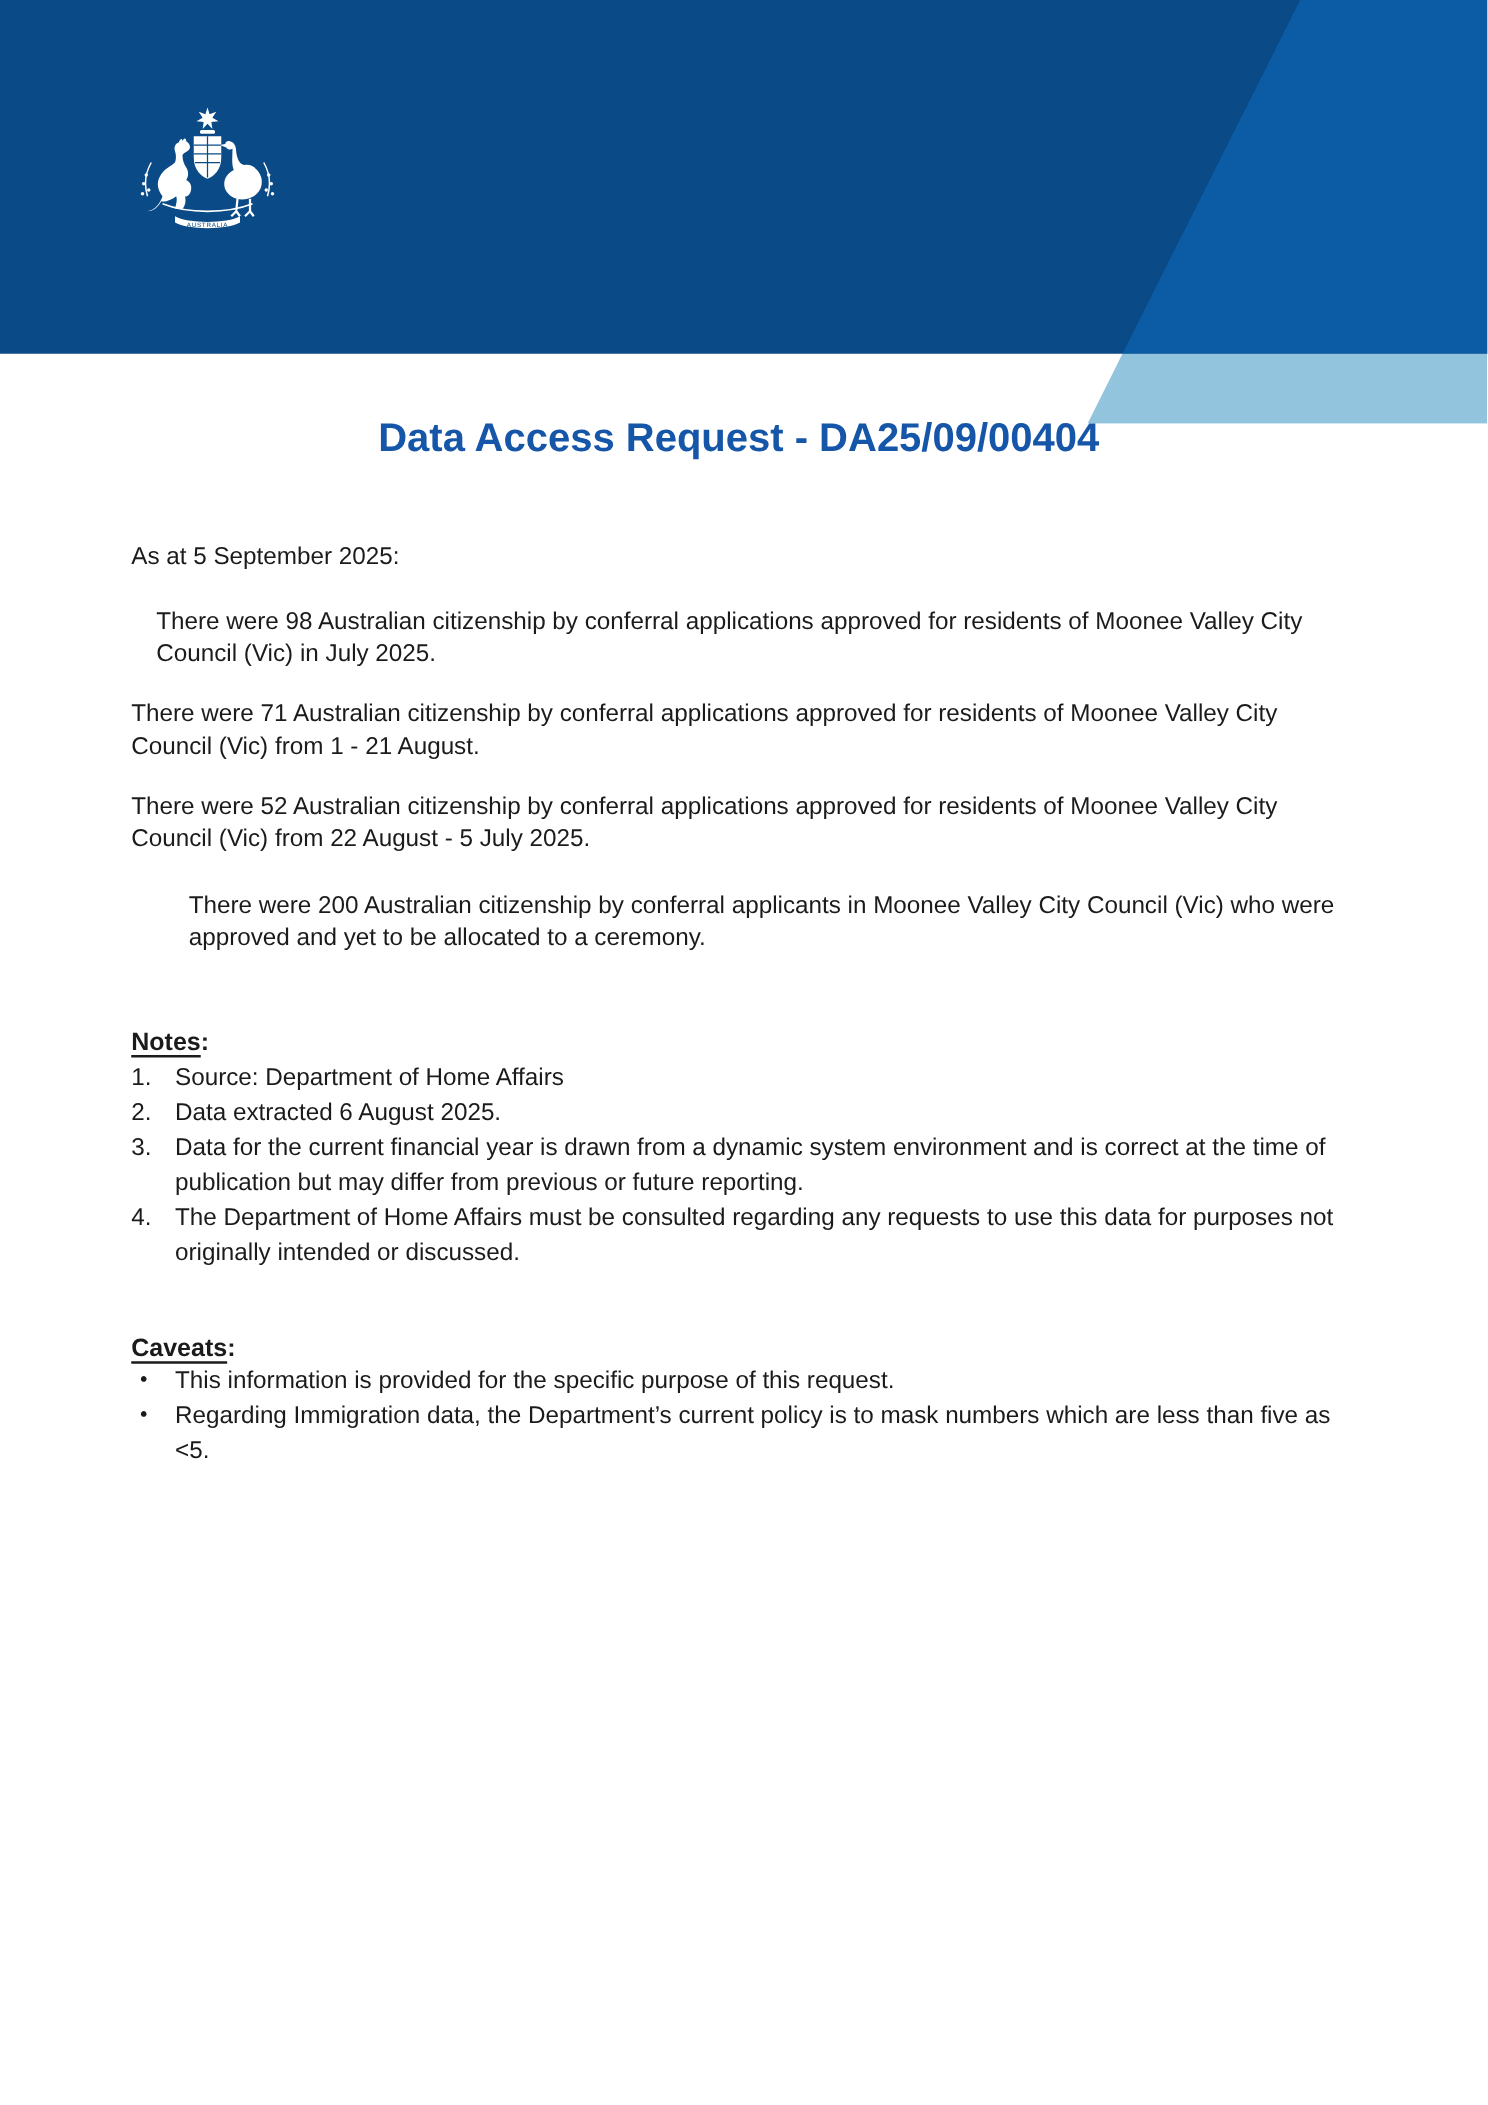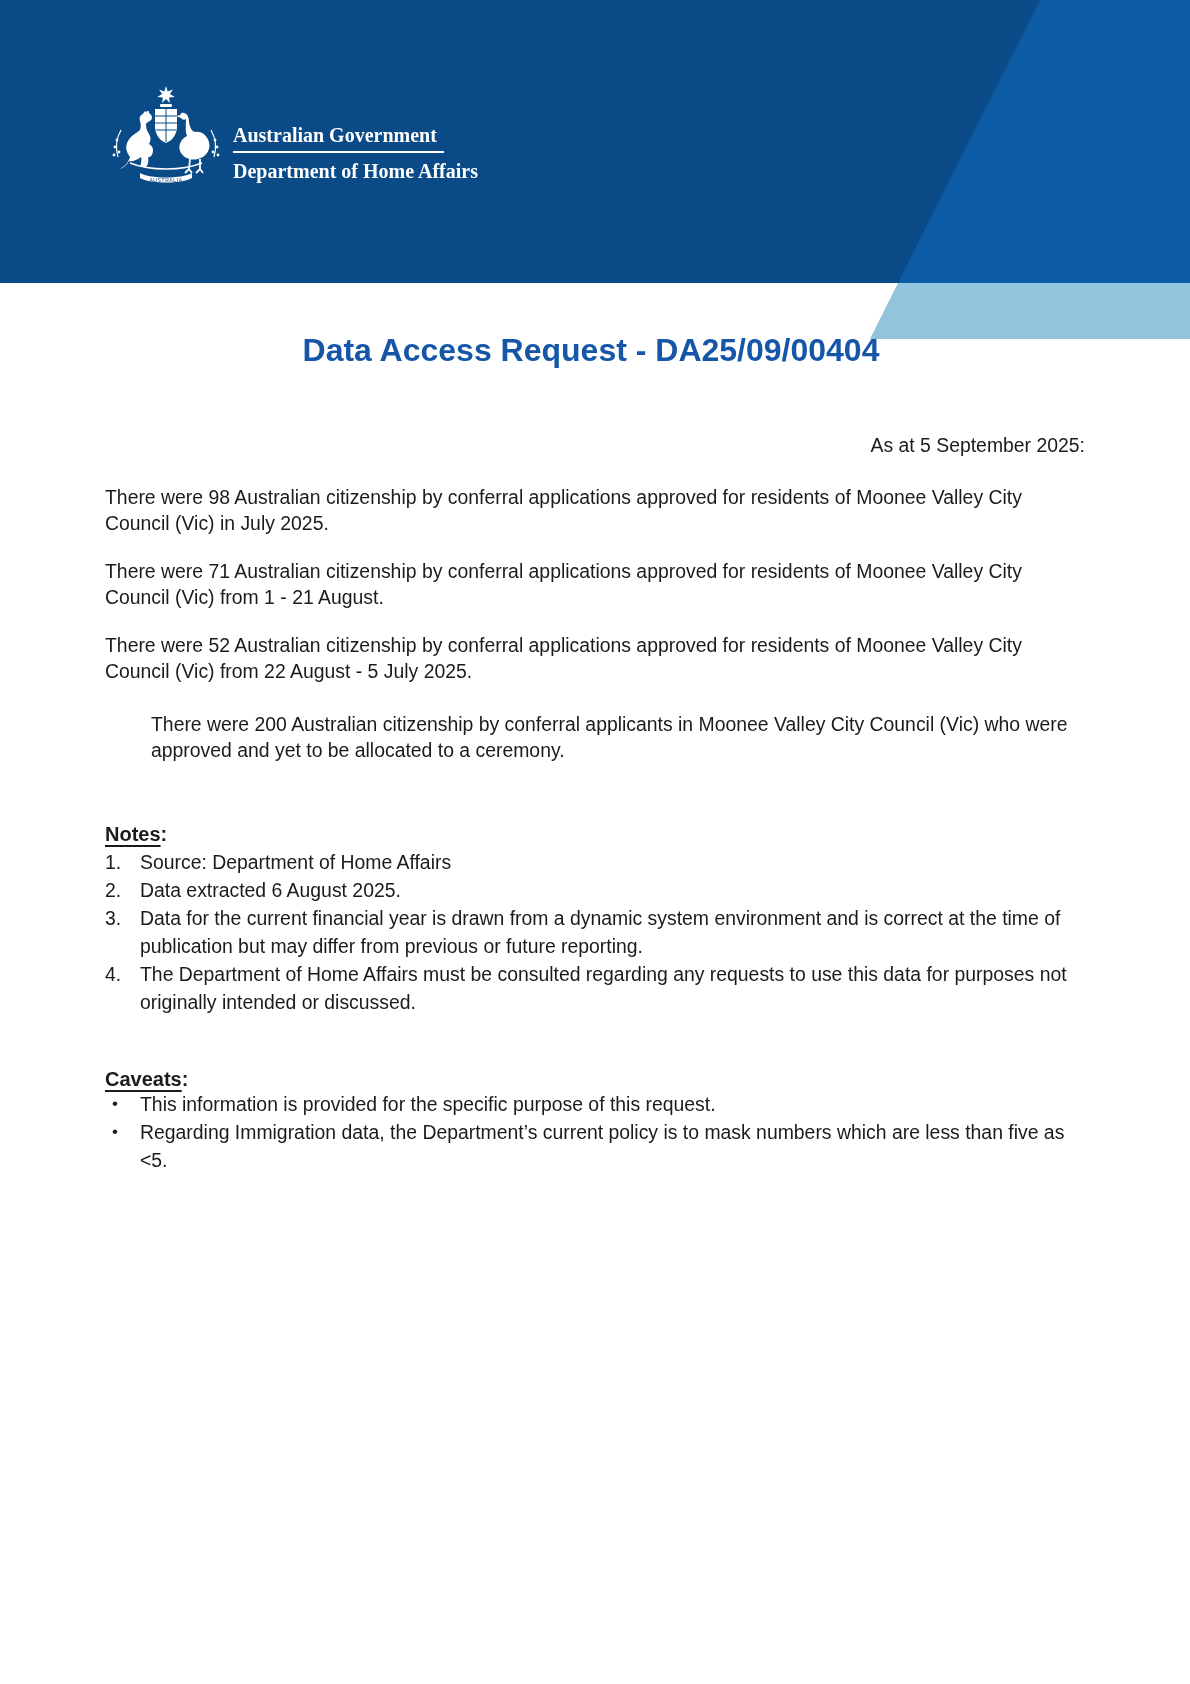--- a/index.html
+++ b/index.html
@@ -38,22 +38,22 @@
 
   
   .doc-title {
     position:absolute; left:0; top:330px; width:1182px;
     text-align:center; font-size:32px; font-weight:bold; line-height:40px;
     color:var(--title,#1656a9);
   }
   .content { position:absolute; left:105px; top:0; width:980px; }
   .block { position:absolute; left:0; width:980px;
            font-size:19.4px; line-height:26px; }
-  .as-at { top:432px;text-align:right; }
-  .p1 { top:484px; } .p2 { top:558px; } .p3 { top:632px; } .p4 { top:711px;margin-left:46px; }
+  .as-at { top:432px; }
+  .p1 { top:484px;margin-left:20px; } .p2 { top:558px; } .p3 { top:632px; } .p4 { top:711px;margin-left:46px; }
 
   .sect-h { position:absolute; left:0; font-size:20px; font-weight:bold; line-height:24px;margin-top:12px; }
   .notes-h { top:810px; } .caveats-h { top:1055px; }
   .u { text-decoration:underline; text-underline-offset:4px; text-decoration-thickness:2px; }
 
   .list { position:absolute; left:0; width:980px; font-size:19.4px; line-height:28px; }
   .notes-list { top:848px; } .caveats-list { top:1090px; }
   .li { display:grid; grid-template-columns:35px 1fr; }
   .marker { }
   .marker.bullet { padding-left:7px; font-size:17px; }
@@ -88,25 +88,20 @@
       <circle cx="4" cy="70" r="1.4" fill="#ffffff"></circle>
     <circle cx="105" cy="55" r="1.4" fill="#ffffff"></circle>
       <circle cx="107" cy="62" r="1.4" fill="#ffffff"></circle>
     <circle cx="103" cy="67" r="1.4" fill="#ffffff"></circle>
       <circle cx="108" cy="70" r="1.4" fill="#ffffff"></circle>
     <path d="M20,78 C40,86 72,86 92,78" stroke="#ffffff" stroke-width="1.4" fill="none"></path>
 
     <path d="M30,88 C40,94 72,94 82,88 L82,93 C72,99 40,99 30,93 Z" fill="#ffffff"></path>
     <text x="56" y="96.5" text-anchor="middle" font-size="5" letter-spacing="0.6" fill="#094a87">AUSTRALIA</text>
   </svg>
-  <div class="logo-text">
-    <div class="logo-org">Australian Government</div>
-    <div class="logo-sep"></div>
-    <div class="logo-dept">Department of Home Affairs</div>
-  </div>
 </div>
 
 <div class="doc-title">Data Access Request - DA25/09/00404</div>
 
 <div class="content">
 
   <div class="block as-at">As at 5 September 2025:</div>
 
   <div class="block p1">There were 98 Australian citizenship by conferral applications approved for residents of Moonee Valley City Council (Vic) in July 2025.</div>
   <div class="block p2">There were 71 Australian citizenship by conferral applications approved for residents of Moonee Valley City Council (Vic) from 1 - 21 August.</div>

